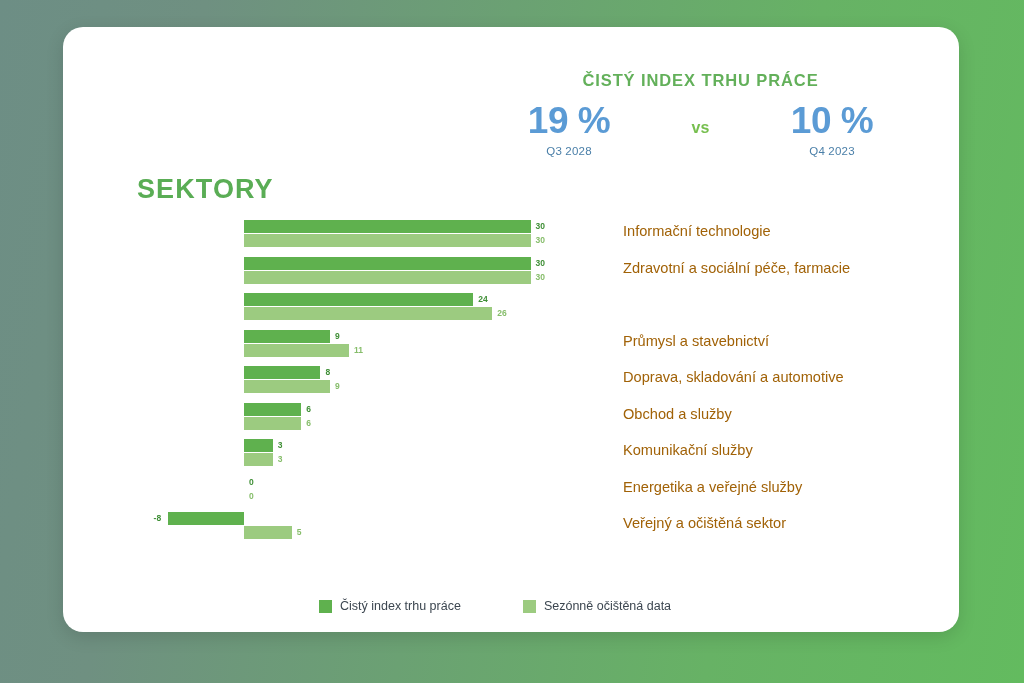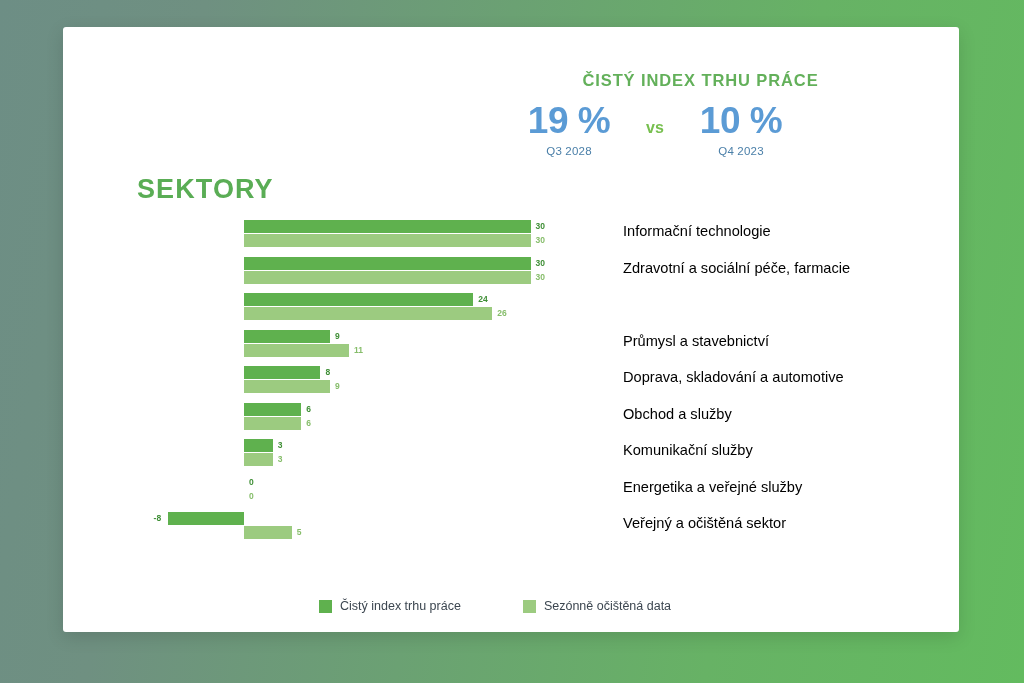--- a/index.html
+++ b/index.html
@@ -16,21 +16,21 @@
   }
 
   
   #card {
     position: absolute;
     left: 63px;
     top: 27px;
     width: 896px;
     height: 605px;
     background: #ffffff;
-    border-radius: 3px;
+    border-radius: 20px;
     box-shadow: 0 5px 18px rgba(0,0,0,0.13);
     overflow: hidden;
   }
 
   
   #kpi {
     position: absolute;
     left: 440px;
     top: 44px;
     width: 395px;
@@ -40,21 +40,21 @@
     color: #63b05a;
     font-size: 16.5px;
     font-weight: bold;
     letter-spacing: 0.9px;
     margin: 0 0 12px 0;
     white-space: nowrap;
   }
   #kpi-row {
     display: flex;
     align-items: flex-start;
-    justify-content: flex-start;
+    justify-content: space-between;
     gap: 0px;
   }
   .kpi-col {
     width: 132px;
   }
   .kpi-value {
     color: #5b9bd5;
     font-size: 37px;
     font-weight: bold;
     line-height: 1.02;
@@ -119,21 +119,21 @@
     font-weight: bold;
     white-space: nowrap;
   }
   .bar-val.primary   { top: 4px;  color: #3f8f36; }
   .bar-val.secondary { top: 18px; color: #86bd6a; }
   .cat-label {
     position: absolute;
     left: 552px;
     top: 6px;
     font-size: 14.6px;
-    color: #000000;
+    color: #a16207;
     white-space: nowrap;
   }
 
   
   #legend {
     position: absolute;
     left: 256px;
     top: 572px;
     display: flex;
     align-items: center;

